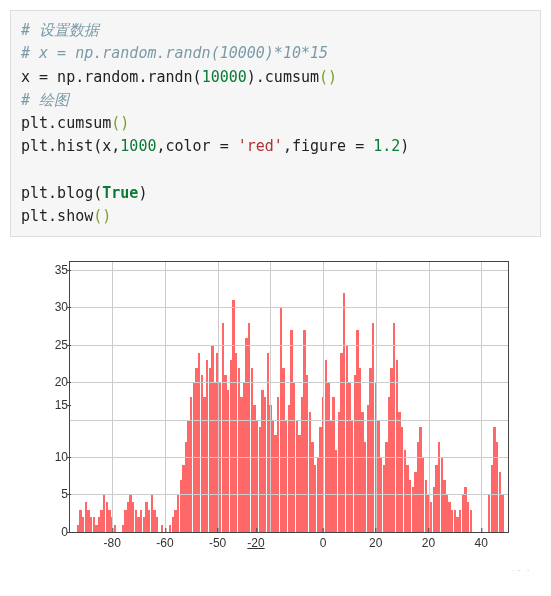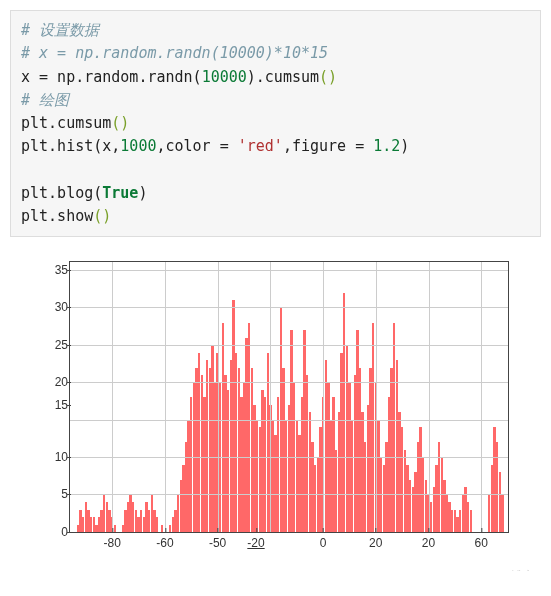--- a/index.html
+++ b/index.html
@@ -300,16 +300,16 @@
       <div class="xtick" style="left: 147.624px;">-50</div>
       <div class="grid-line-v" style="left: 200.347px;"></div>
       <div class="xtick" style="left: 186px; text-decoration: underline;">-20</div>
       <div class="grid-line-v" style="left: 253.07px;"></div>
       <div class="xtick" style="left: 253.07px;">0</div>
       <div class="grid-line-v" style="left: 305.793px;"></div>
       <div class="xtick" style="left: 305.793px;">20</div>
       <div class="grid-line-v" style="left: 358.516px;"></div>
       <div class="xtick" style="left: 358.516px;">20</div>
       <div class="grid-line-v" style="left: 411.239px;"></div>
-      <div class="xtick" style="left: 411.239px;">60</div>
+      <div class="xtick" style="left: 411.239px;">40</div>
     </div>
   <div class="watermark">https://blog.csdn.net@51CTO博客</div>
 </div>
 
 </body></html>

